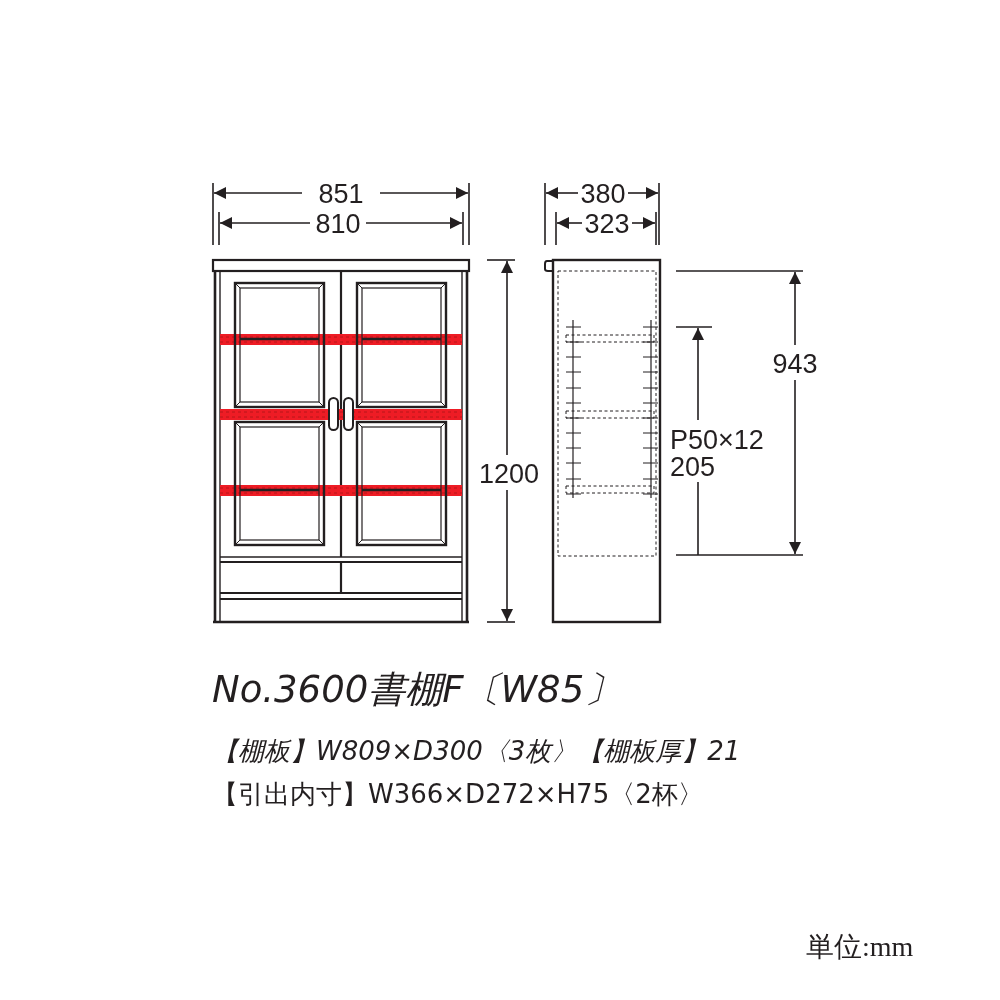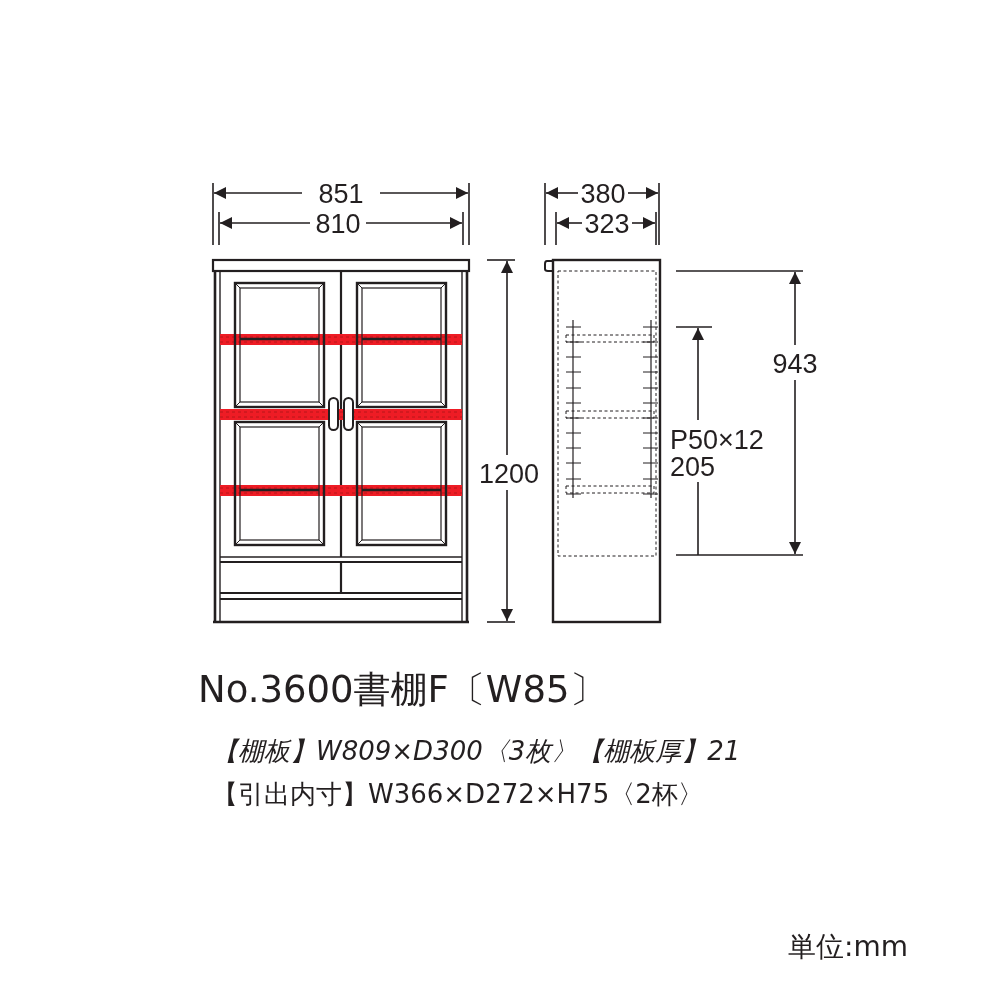--- a/index.html
+++ b/index.html
@@ -22,43 +22,45 @@
       width: 1000px;
       height: 660px;
     }
     .dim-text {
       font-family: "Liberation Sans", "DejaVu Sans", sans-serif;
       font-size: 27px;
       fill: #231f20;
     }
     .product-title {
       position: absolute;
-      left: 198px;
+      left: 212px;
       top: 666px;
       font-size: 37px;
       letter-spacing: 0px;
       white-space: nowrap;
       line-height: 48px;
+      font-style: italic;
     }
     .spec-line {
       position: absolute;
       left: 212px;
       font-size: 26px;
       white-space: nowrap;
       line-height: 34px;
     }
     .spec-line.l1 { top: 734px; font-style: italic; }
     .spec-line.l2 { top: 777px; }
     .unit-label {
       position: absolute;
-      left: 788px;
+      left: 806px;
       top: 929px;
       font-size: 28px;
       white-space: nowrap;
       line-height: 36px;
+      font-family: Liberation Serif, serif;
     }
   </style>
 </head>
 <body>
 
 <svg id="drawing" viewBox="0 0 1000 660" xmlns="http://www.w3.org/2000/svg">
   <defs>
     <marker id="arrowEnd" viewBox="0 0 10 10" refX="10" refY="5" markerWidth="16" markerHeight="12" markerUnits="userSpaceOnUse" orient="auto">
       <path d="M0,0 L10,5 L0,10 z" fill="#231f20"></path>
     </marker>

